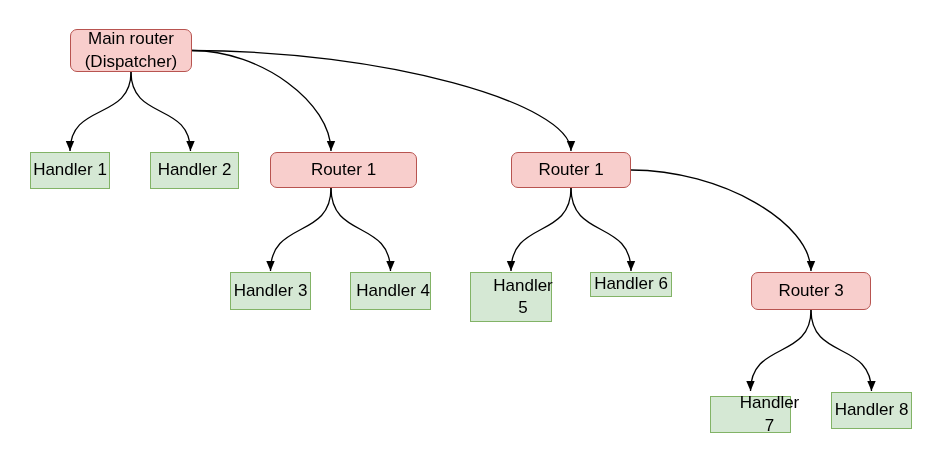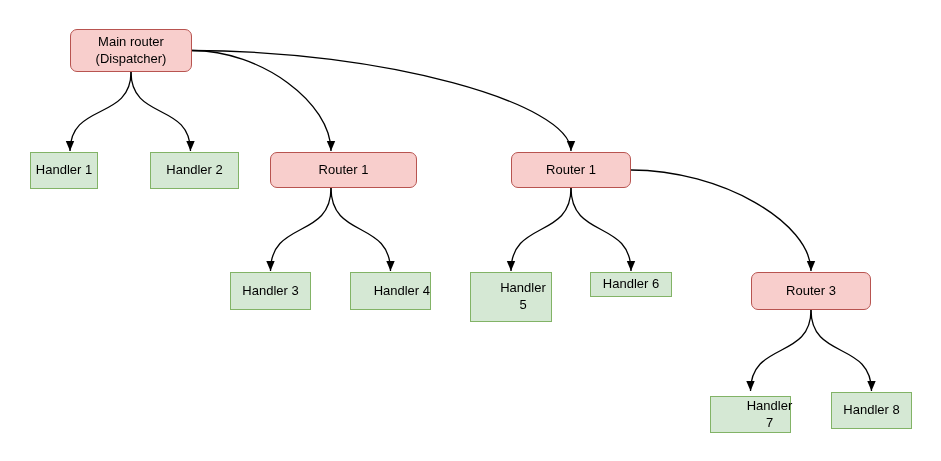--- a/index.html
+++ b/index.html
@@ -22,21 +22,21 @@
     width: 941px;
     height: 461px;
   }
   .node {
     position: absolute;
     box-sizing: border-box;
     display: flex;
     align-items: center;
     justify-content: center;
     text-align: center;
-    font-size: 13px;
+    font-size: 17px;
     line-height: 1.3;
     color: #000000;
     white-space: pre-line;
     cursor: default;
   }
   .node.router {
     background: #f8cecc;
     border: 1px solid #b85450;
     border-radius: 7px;
   }
@@ -66,21 +66,21 @@
         <path d="M 571 188 C 571 239.46, 511 219.54, 511 271" fill="none" stroke="#000000" stroke-width="1.3" marker-end="url(#arrowhead)"></path>
         <path d="M 571 188 C 571 239.46, 631 219.54, 631 271" fill="none" stroke="#000000" stroke-width="1.3" marker-end="url(#arrowhead)"></path>
         <path d="M 631 170 C 721 170, 811 222.52, 811 271" fill="none" stroke="#000000" stroke-width="1.3" marker-end="url(#arrowhead)"></path>
         <path d="M 811 310 C 811 360.22, 750.5 340.78, 750.5 391" fill="none" stroke="#000000" stroke-width="1.3" marker-end="url(#arrowhead)"></path>
         <path d="M 811 310 C 811 360.22, 871.5 340.78, 871.5 391" fill="none" stroke="#000000" stroke-width="1.3" marker-end="url(#arrowhead)"></path>
       </g>
   </svg>
   <div id="node-layer">
       <div class="node router" style="left: 70px; top: 29px; width: 122px; height: 43px;"><span>Main router
 (Dispatcher)</span></div>
-      <div class="node handler" style="left: 30px; top: 152px; width: 68px; height: 37px;"><span>Handler 1</span></div>
+      <div class="node handler" style="left: 30px; top: 152px; width: 80px; height: 37px;"><span>Handler 1</span></div>
       <div class="node handler" style="left: 150px; top: 152px; width: 89px; height: 37px;"><span>Handler 2</span></div>
       <div class="node router" style="left: 270px; top: 152px; width: 147px; height: 36px;"><span>Router 1</span></div>
       <div class="node router" style="left: 511px; top: 152px; width: 120px; height: 36px;"><span>Router 1</span></div>
       <div class="node handler" style="left: 230px; top: 272px; width: 81px; height: 38px;"><span>Handler 3</span></div>
       <div class="node handler" style="left: 350px; top: 272px; width: 81px; height: 38px; justify-content: flex-end;"><span>Handler 4</span></div>
       <div class="node handler" style="left: 470px; top: 272px; width: 82px; height: 50px; padding-left: 24px;"><span>Handler 5</span></div>
       <div class="node handler" style="left: 590px; top: 272px; width: 82px; height: 25px;"><span>Handler 6</span></div>
       <div class="node router" style="left: 751px; top: 272px; width: 120px; height: 38px;"><span>Router 3</span></div>
       <div class="node handler" style="left: 710px; top: 396px; width: 81px; height: 37px; padding-left: 38px;"><span>Handler 7</span></div>
       <div class="node handler" style="left: 831px; top: 392px; width: 81px; height: 37px;"><span>Handler 8</span></div>

